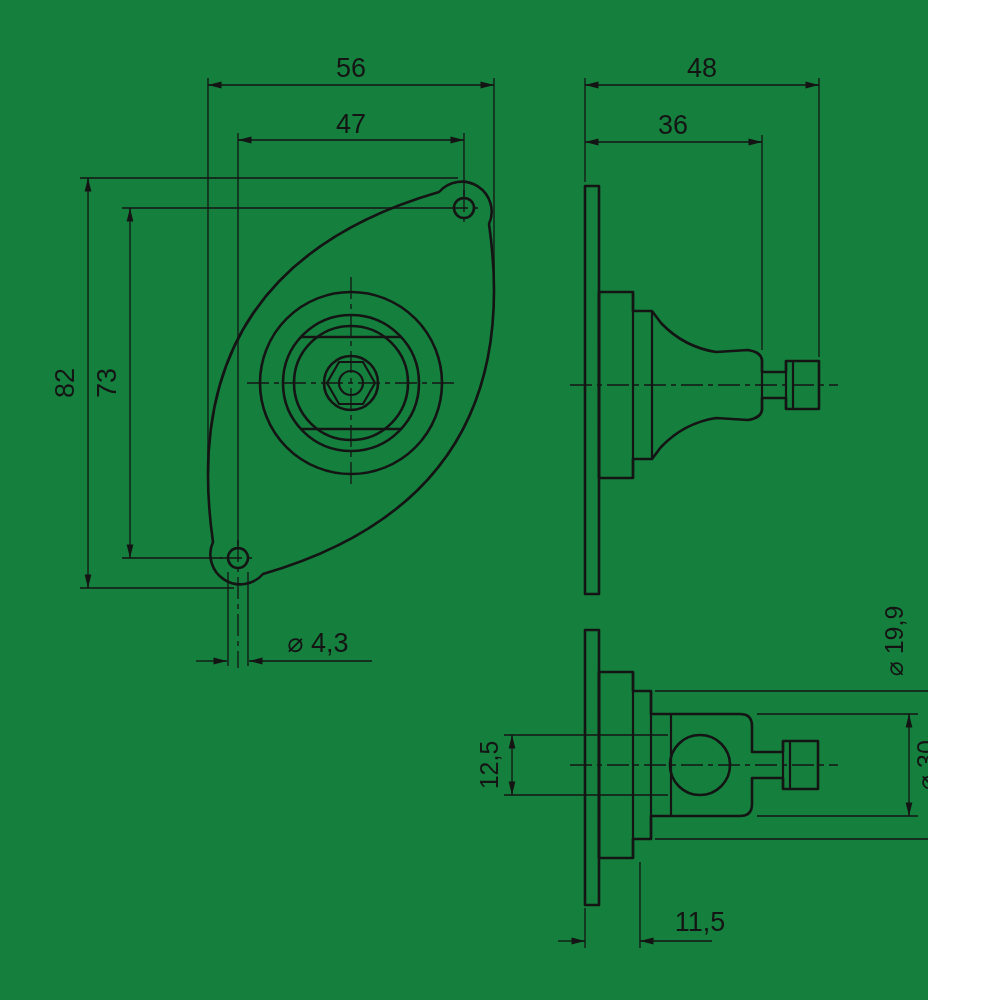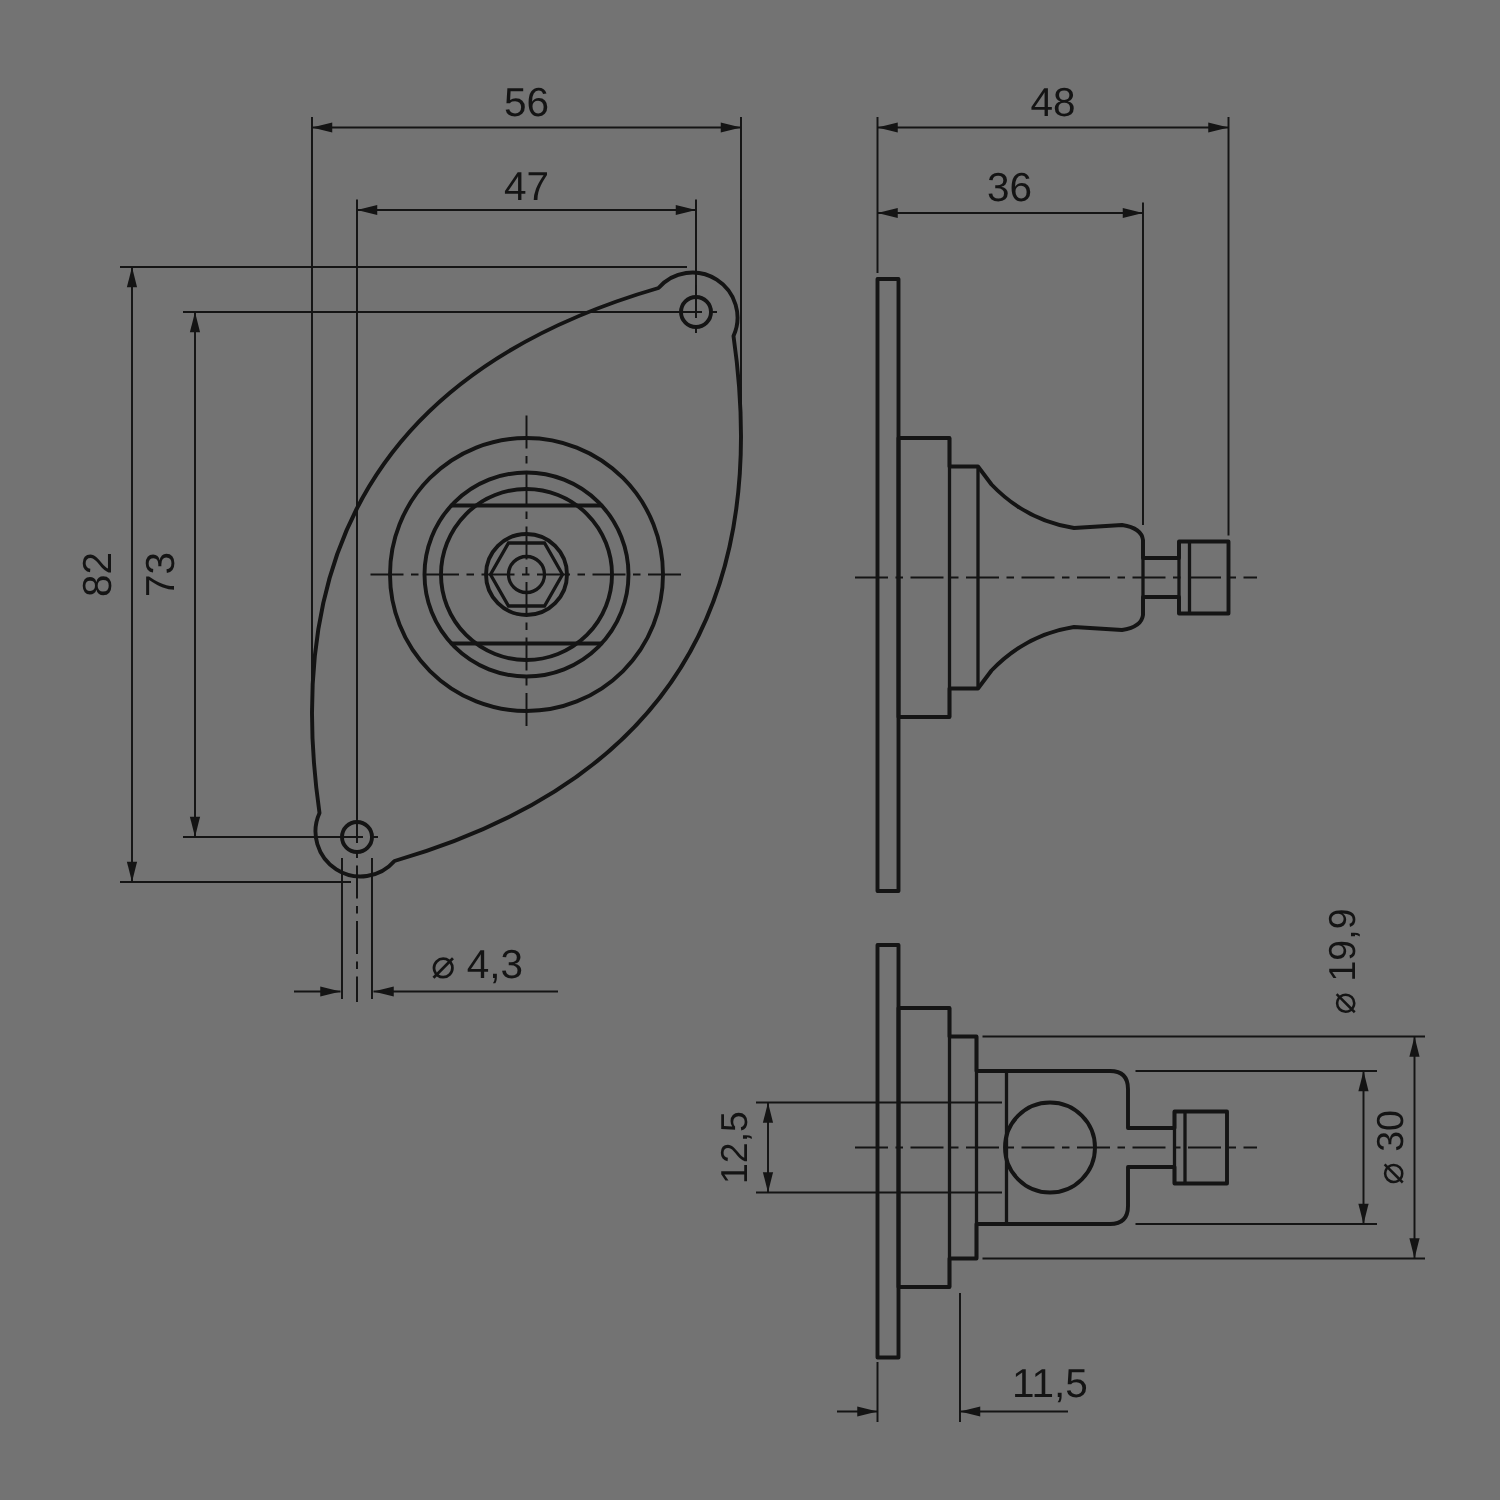--- a/index.html
+++ b/index.html
@@ -1,16 +1,16 @@
 <!DOCTYPE html>
 <html><head>
 <meta charset="utf-8">
 <style>
   html,body{margin:0;padding:0;background:#ffffff;}
-  .canvas{width:1000px;height:1000px;background:#737373;position:relative;overflow:hidden;text-align:center;}
+  .canvas{width:928px;height:1000px;background:#15803d;position:relative;overflow:hidden;text-align:center;}
   svg{display:block;}
   .part{stroke:#141414;stroke-width:2.6;fill:none;stroke-linejoin:round;stroke-linecap:round;}
   .part-thin{stroke:#141414;stroke-width:2.2;fill:none;}
   .thin{stroke:#141414;stroke-width:1.3;fill:none;}
   .center{stroke:#141414;stroke-width:1.3;fill:none;stroke-dasharray:22 5 5 5;}
   .dimtxt{font-family:"Liberation Sans","DejaVu Sans",sans-serif;font-size:27px;fill:#141414;text-anchor:middle;}
   .dimtxt-sm{font-family:"Liberation Sans","DejaVu Sans",sans-serif;font-size:25px;fill:#141414;text-anchor:middle;}
   .arrow{fill:#141414;stroke:none;}
 </style>
 </head>

